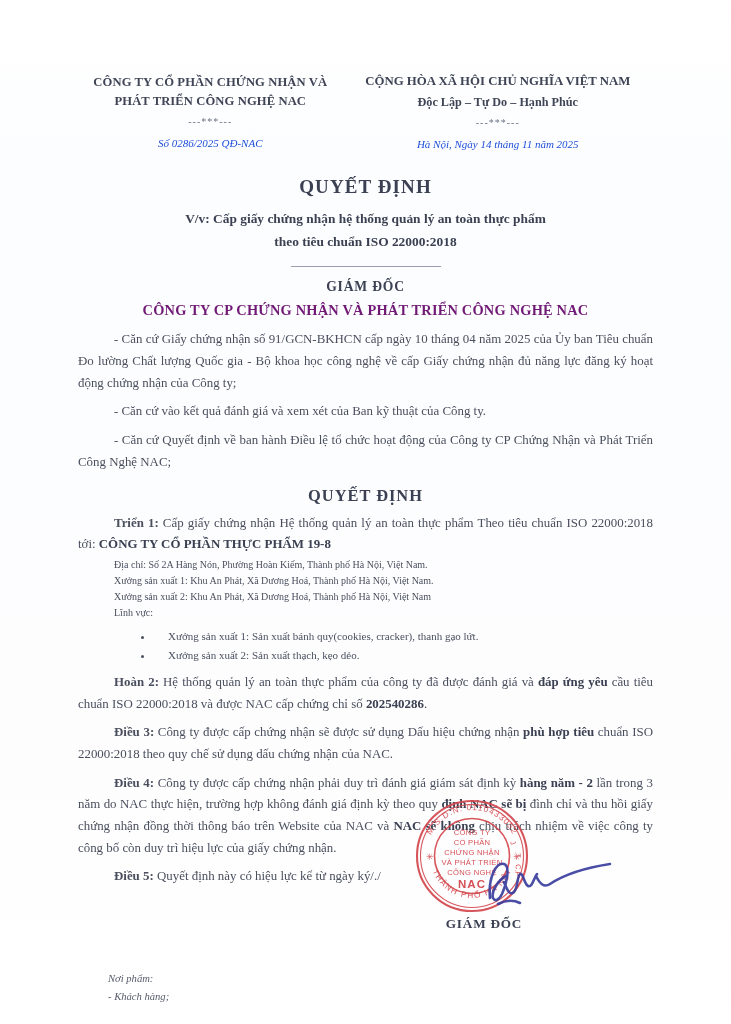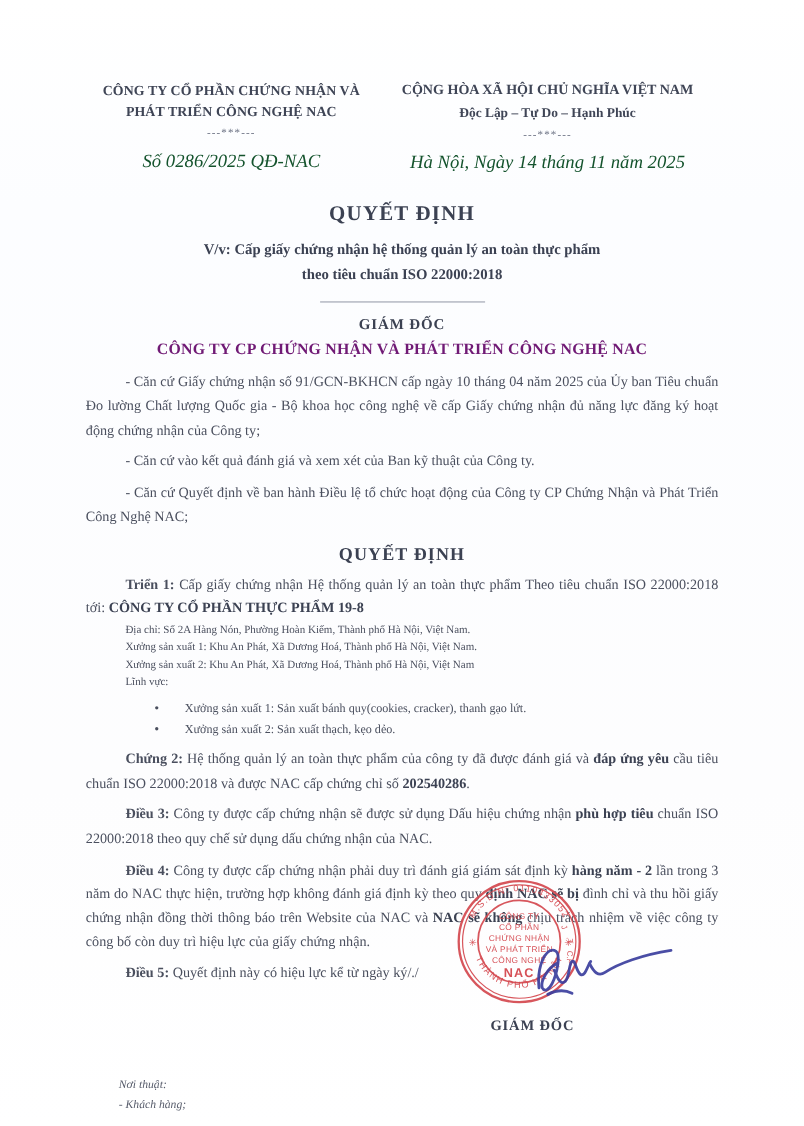--- a/index.html
+++ b/index.html
@@ -64,23 +64,23 @@
   }
   .stars {
     font-size: 10px;
     letter-spacing: 1px;
     line-height: 1.6;
     color: #6c7284;
     margin-top: 2px;
   }
   .doc-no, .place-date {
     font-style: italic;
-    font-size: 17px;
+    font-size: 11px;
     margin-top: 7px;
-    color: #14532d;
+    color: #1d4ed8;
   }
 
   
   .title-block {
     text-align: center;
     margin-top: 26px;
   }
   .title-main {
     font-weight: bold;
     font-size: 19px;
@@ -259,21 +259,21 @@
         <div>Lĩnh vực:</div>
       </div>
       <ul class="scope">
         <li>Xưởng sản xuất 1: Sản xuất bánh quy(cookies, cracker), thanh gạo lứt.</li>
         <li>Xưởng sản xuất 2: Sản xuất thạch, kẹo dẻo.</li>
       </ul>
     </div>
 
     <div class="article">
       <p class="para">
-        <span class="art-label">Chứng 2:</span><span> Hệ thống quản lý an toàn thực phẩm của công ty đã được đánh giá và </span><b>đáp ứng yêu</b><span> cầu tiêu chuẩn ISO 22000:2018 và được NAC cấp chứng chỉ số </span><b>202540286</b><span>.</span>
+        <span class="art-label">Hoàn 2:</span><span> Hệ thống quản lý an toàn thực phẩm của công ty đã được đánh giá và </span><b>đáp ứng yêu</b><span> cầu tiêu chuẩn ISO 22000:2018 và được NAC cấp chứng chỉ số </span><b>202540286</b><span>.</span>
       </p>
     </div>
 
     <div class="article">
       <p class="para">
         <span class="art-label">Điều 3:</span><span> Công ty được cấp chứng nhận sẽ được sử dụng Dấu hiệu chứng nhận </span><b>phù hợp tiêu</b><span> chuẩn ISO 22000:2018 theo quy chế sử dụng dấu chứng nhận của NAC.</span>
       </p>
     </div>
 
     <div class="article">
@@ -283,21 +283,21 @@
     </div>
 
     <div class="article">
       <p class="para">
         <span class="art-label">Điều 5:</span><span> Quyết định này có hiệu lực kể từ ngày ký/./</span>
       </p>
     </div>
 
     <div class="footer">
       <div class="recipients">
-        <div class="rc-title">Nơi thuật:</div>
+        <div class="rc-title">Nơi phẩm:</div>
         <div>- Khách hàng;</div>
 
       </div>
 
       <div class="sign-block">
         <div class="sign-role">GIÁM ĐỐC</div>
 
       </div>
     </div>
 

